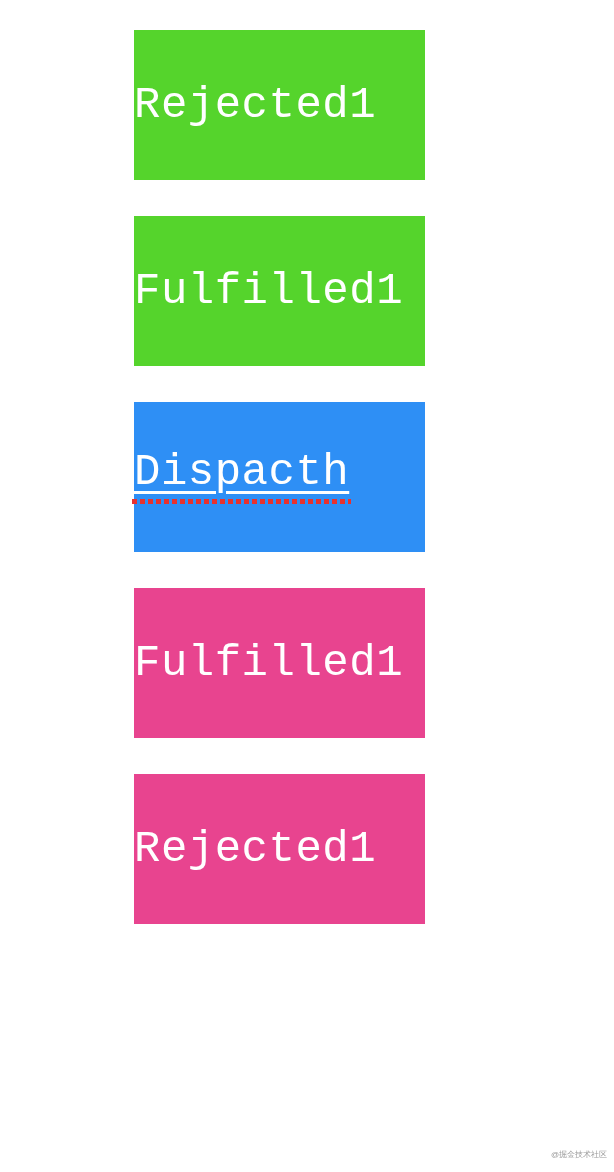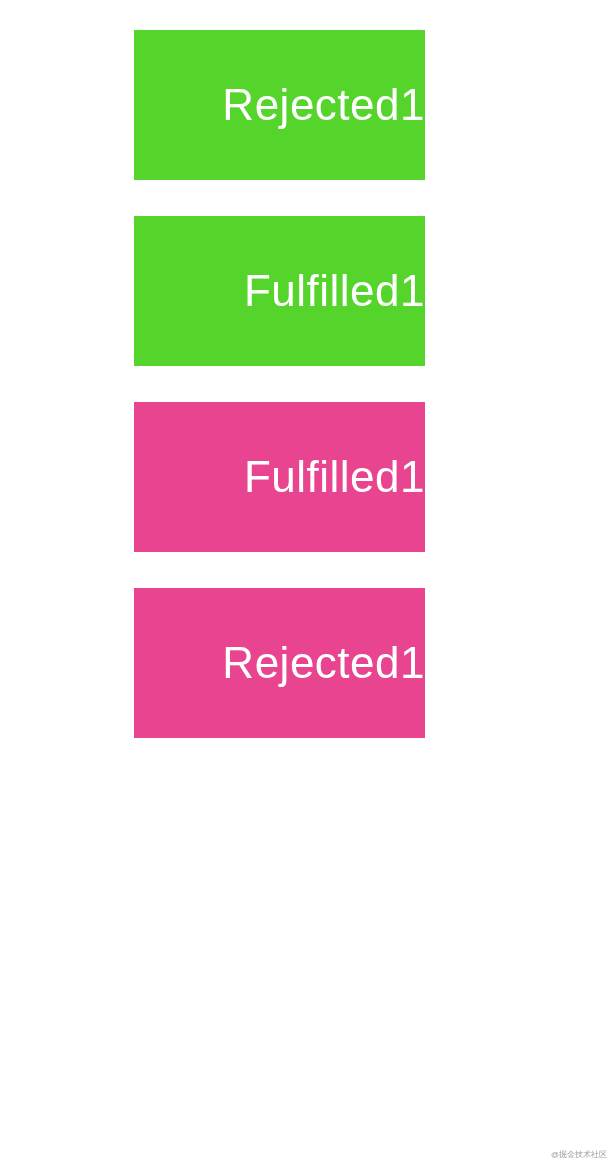--- a/index.html
+++ b/index.html
@@ -20,21 +20,22 @@
     left: 134px;
     display: flex;
     flex-direction: column;
     gap: 36px;
   }
   .status-block {
     width: 291px;
     height: 150px;
     display: flex;
     align-items: center;
-    justify-content: flex-end;
+    justify-content: flex-start;
+    font-family: Liberation Mono, monospace;
   }
   .status-label {
     color: #ffffff;
     font-size: 44px;
     font-weight: 400;
     letter-spacing: 0.5px;
     line-height: 1;
     white-space: nowrap;
   }
   
@@ -76,20 +77,23 @@
 <div class="stack">
 
   <div class="status-block" style="background-color: rgb(85, 212, 44);">
     <span class="status-label">Rejected1</span>
   </div>
 
   <div class="status-block" style="background-color: rgb(85, 212, 44);">
     <span class="status-label">Fulfilled1</span>
   </div>
 
+  <div class="status-block" style="background-color: rgb(46, 143, 245);">
+    <span class="status-label misspelled">Dispacth</span>
+  </div>
 
 
   <div class="status-block" style="background-color: rgb(232, 68, 143);">
     <span class="status-label">Fulfilled1</span>
   </div>
 
   <div class="status-block" style="background-color: rgb(232, 68, 143);">
     <span class="status-label">Rejected1</span>
   </div>
 

